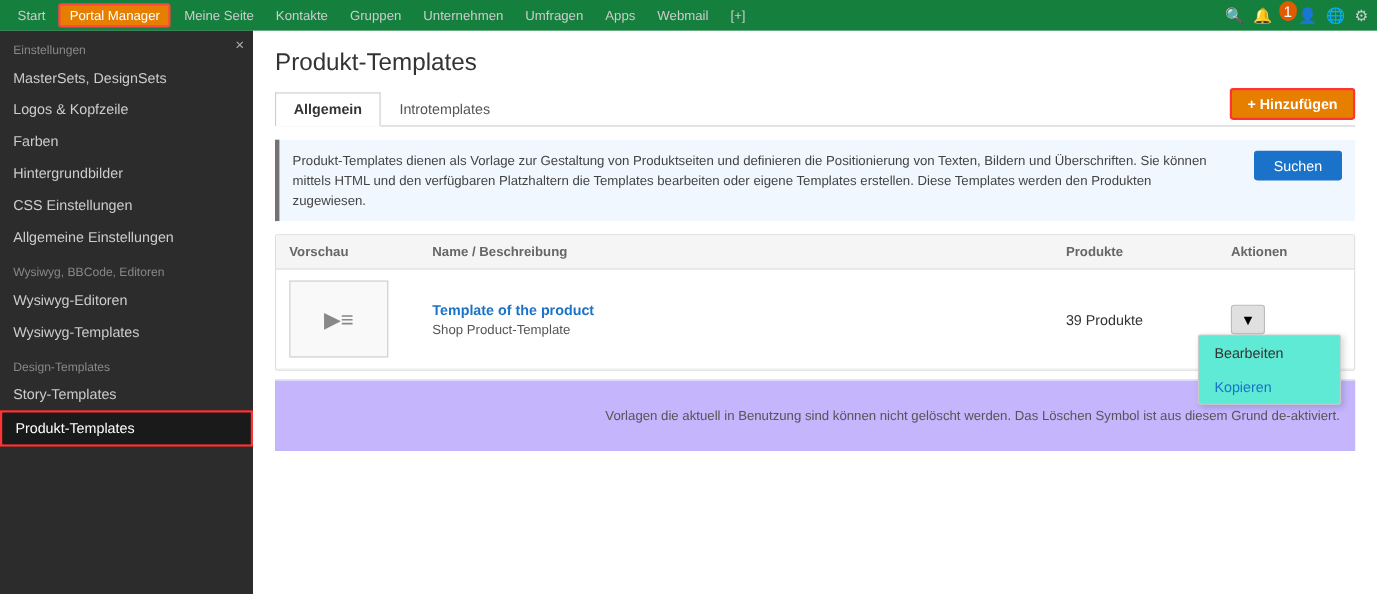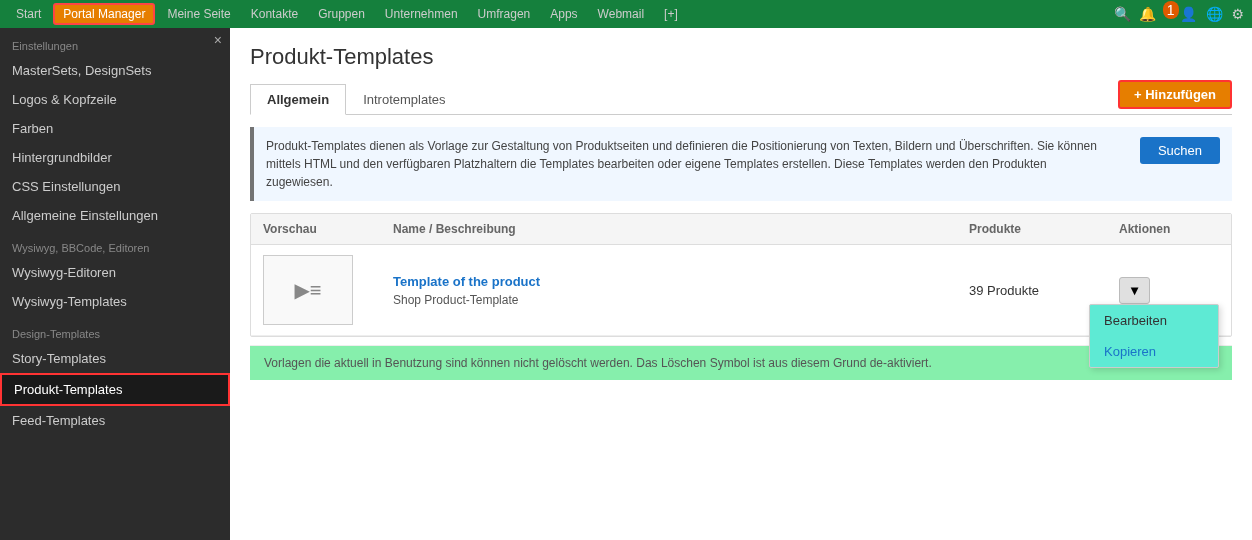--- a/index.html
+++ b/index.html
@@ -246,26 +246,27 @@
     .dropdown-menu-item {
       padding: 8px 14px;
       cursor: pointer;
       font-size: 13px;
       color: #333;
     }
     .dropdown-menu-item.blue { color: #1a73c8; }
 
     
     .footer-note {
-      background: #86efac;
+      background: #c4b5fd;
       border-top: 1px solid #eee;
-      padding: 10px 14px;
+      padding: 25px 14px;
       font-size: 12px;
       color: #555;
       margin-top: 8px;
+      text-align: right;
     }
   </style>
 </head>
 <body>
 
 <div class="top-nav">
   <span class="top-nav-item">Start</span>
   <span class="top-nav-item active">Portal Manager</span>
   <span class="top-nav-item">Meine Seite</span>
   <span class="top-nav-item">Kontakte</span>
@@ -298,21 +299,20 @@
     <div class="sidebar-item">CSS Einstellungen</div>
     <div class="sidebar-item">Allgemeine Einstellungen</div>
 
     <div class="sidebar-section-label">Wysiwyg, BBCode, Editoren</div>
     <div class="sidebar-item">Wysiwyg-Editoren</div>
     <div class="sidebar-item">Wysiwyg-Templates</div>
 
     <div class="sidebar-section-label">Design-Templates</div>
     <div class="sidebar-item">Story-Templates</div>
     <div class="sidebar-item active">Produkt-Templates</div>
-    <div class="sidebar-item">Feed-Templates</div>
   </div>
 
   <div class="main">
     <h1 class="page-title">Produkt-Templates</h1>
 
     <div class="tabs">
       <div class="tab active">Allgemein</div>
       <div class="tab">Introtemplates</div>
       <button class="add-button">+ Hinzufügen</button>
     </div>

